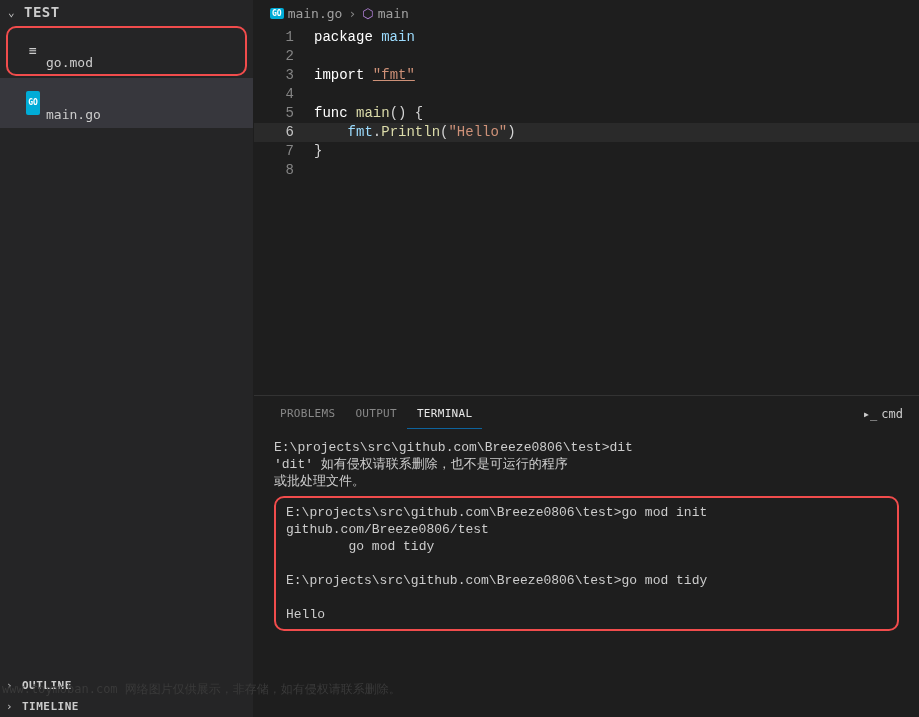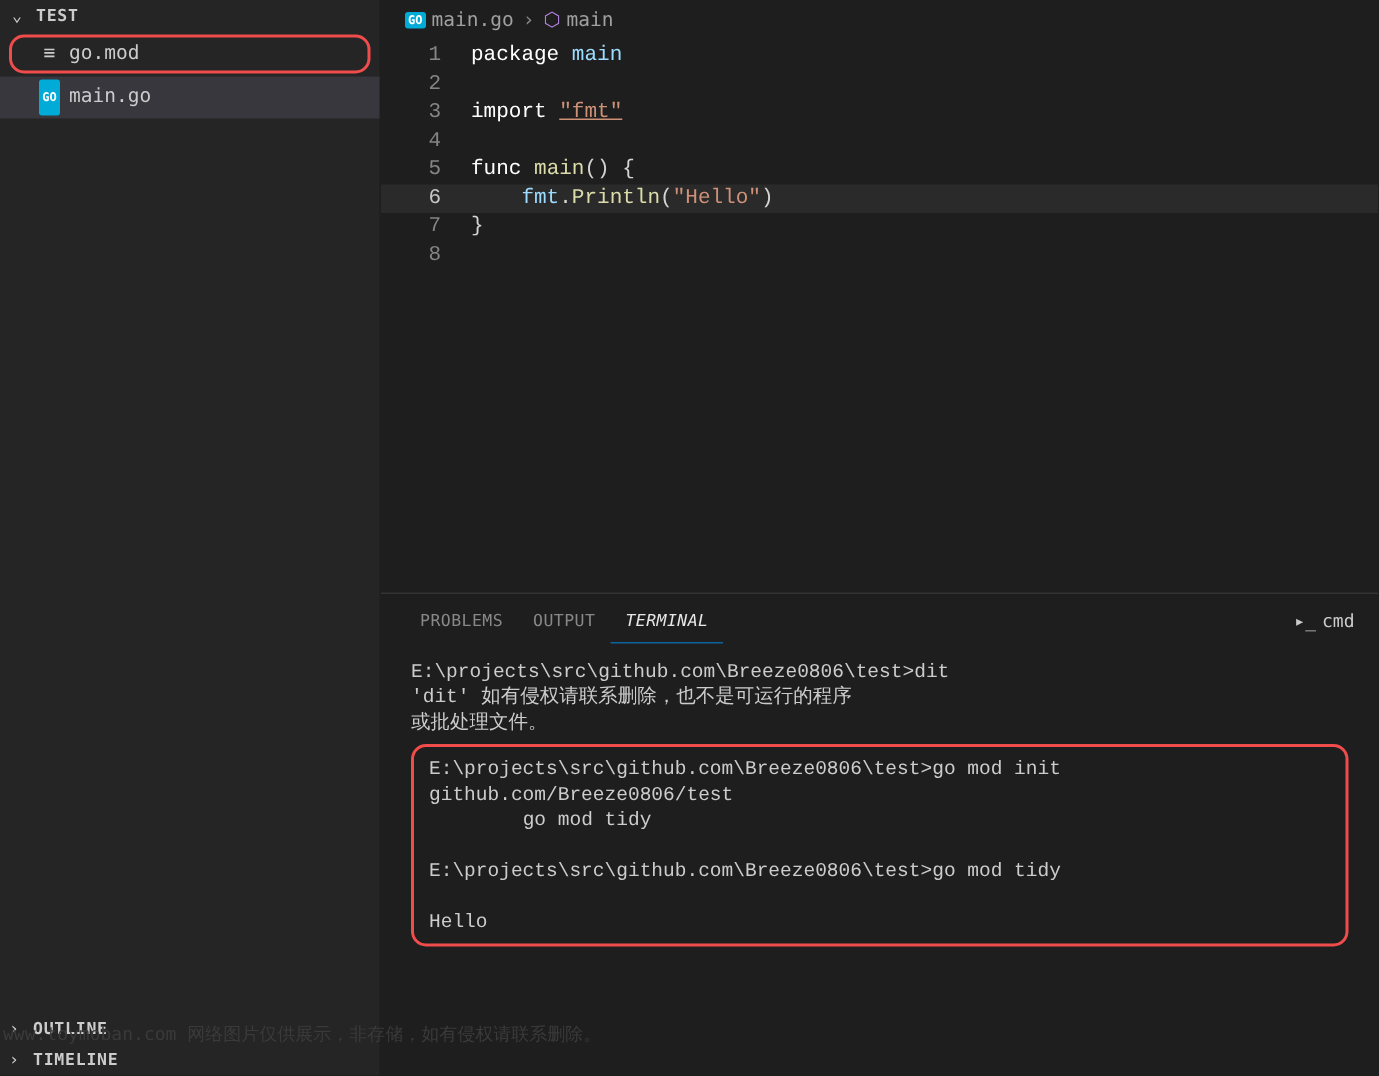--- a/index.html
+++ b/index.html
@@ -26,21 +26,21 @@
   padding: 4px 8px;
   cursor: pointer;
 }
 .chevron {
   width: 16px;
   font-size: 11px;
   color: #cccccc;
 }
 .explorer-title {
   font-weight: bold;
-  font-size: 11px;
+  font-size: 14px;
   letter-spacing: 0.5px;
   color: #cccccc;
 }
 .file-list { flex: 1; }
 .file-item {
   display: flex;
   align-items: center;
   padding: 2px 8px 2px 24px;
   cursor: pointer;
   line-height: 22px;
@@ -66,21 +66,21 @@
   color: #fff;
   font-size: 8px;
   font-weight: bold;
   padding: 1px 2px;
   border-radius: 2px;
 }
 .gomod-icon {
   color: #cccccc;
   font-size: 13px;
 }
-.file-name { color: #cccccc; }
+.file-name { color: #cccccc; margin-top: 24px; }
 .sidebar-bottom { margin-top: auto; }
 .section-row {
   display: flex;
   align-items: center;
   padding: 4px 6px;
   cursor: pointer;
 }
 .section-label {
   font-size: 11px;
   font-weight: bold;
@@ -147,21 +147,20 @@
 }
 .panel-tab {
   padding: 8px 10px;
   color: #888;
   cursor: pointer;
   letter-spacing: 0.3px;
 }
 .panel-tab.active {
   color: #e7e7e7;
   border-bottom: 1px solid #0e639c;
-  font-style: italic;
 }
 .panel-right {
   margin-left: auto;
   display: flex;
   align-items: center;
   color: #ccc;
   font-size: 12px;
 }
 .term-icon { margin-right: 4px; }
 .terminal {

